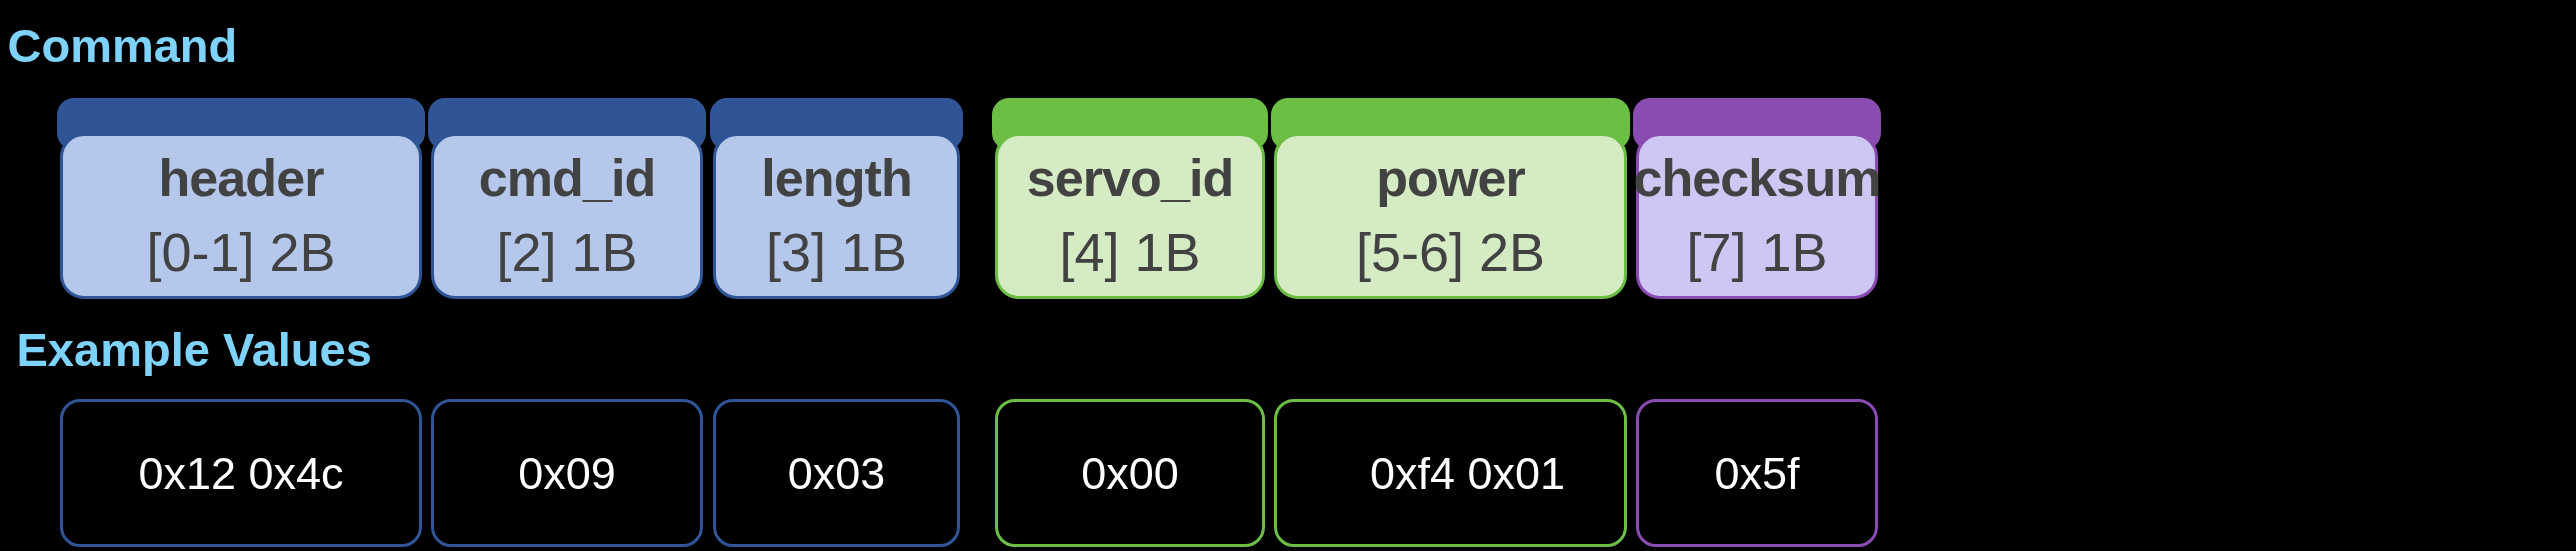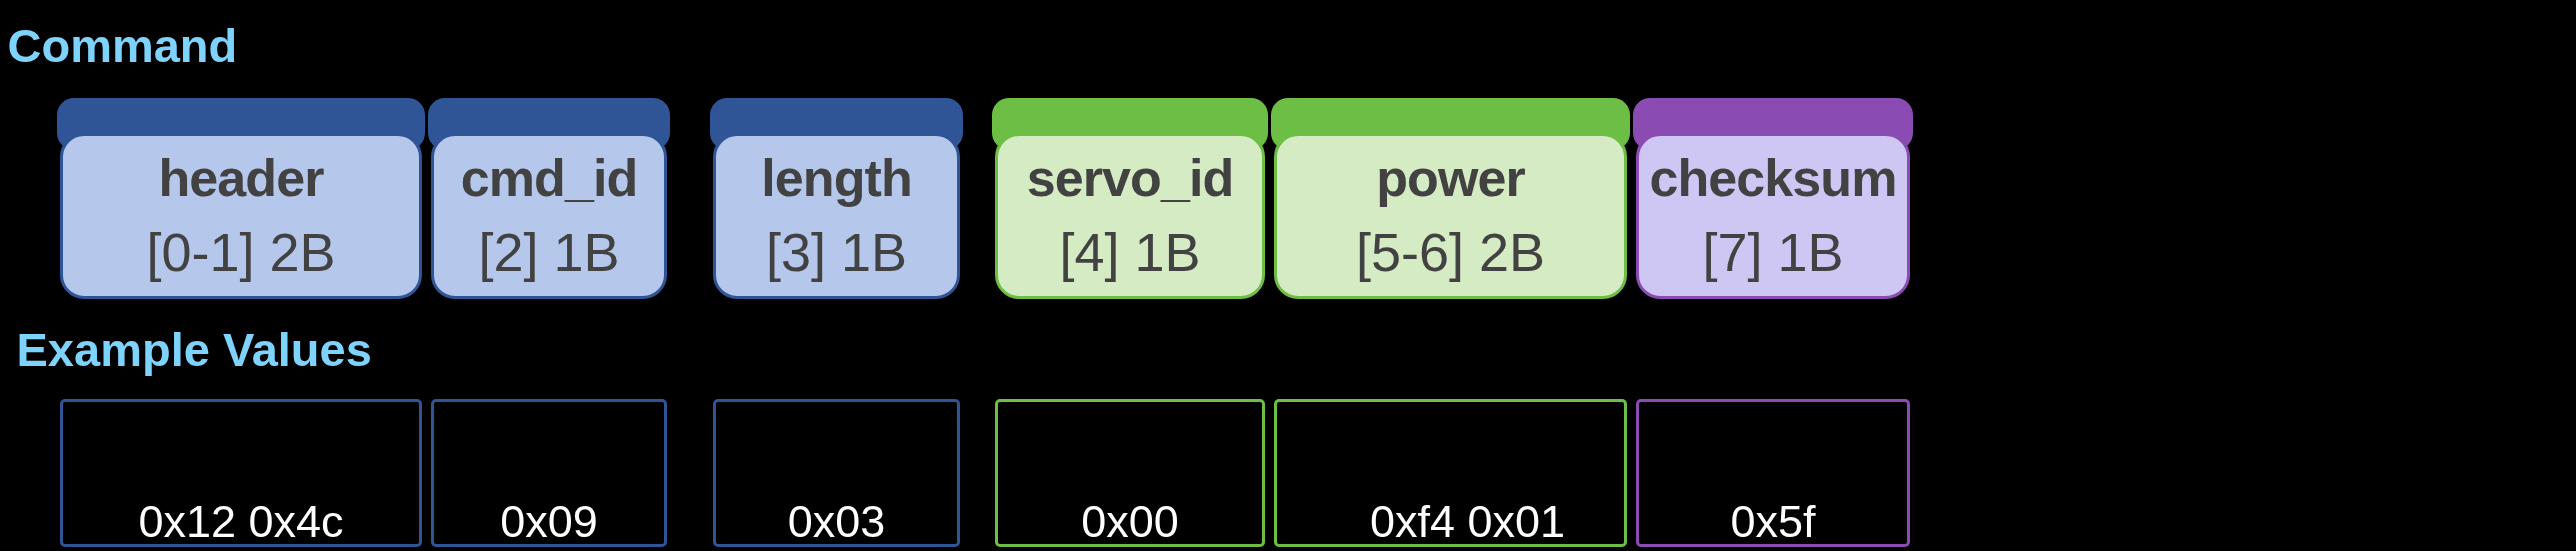--- a/index.html
+++ b/index.html
@@ -21,25 +21,25 @@
   }
   #command-title{top:22.4px;}
   #example-title{top:326px;margin-left:9px;}
 
   .row{position:absolute;left:20px;width:1856px;margin-left:40px;}
   #field-row{top:98px;height:201px;}
   #value-row{top:399px;height:148px;}
 
   .col{position:absolute;top:0;height:100%;}
   .c0{left:0px;   width:362px;}
-  .c1{left:371px; width:236px;}
+  .c1{left:371px; width:272px;}
   .c2{left:653px; width:247px;}
   .c3{left:935px;width:270px;}
   .c4{left:1214px;width:353px;padding-left:34px;}
-  .c5{left:1576px;width:274px;}
+  .c5{left:1576px;width:242px;}
 
   .field .bar{
     position:absolute;top:0;left:-2.8px;right:-2.8px;height:52px;
     border-radius:17px;
   }
   .field .box{
     position:absolute;top:35px;left:0;right:0;height:166px;
     border-radius:24px;border:3.7px solid;
     display:flex;flex-direction:column;justify-content:space-between;
     align-items:center;padding:15px 5.6px 17px;
@@ -53,22 +53,22 @@
   }
 
   .field[data-color="blue"]   .bar{background:var(--blue-dark);}
   .field[data-color="green"]  .bar{background:var(--green-dark);}
   .field[data-color="purple"] .bar{background:var(--purple-dark);}
   .field[data-color="blue"]   .box{background:var(--blue-light);border-color:var(--blue-dark);}
   .field[data-color="green"]  .box{background:var(--green-light);border-color:var(--green-dark);}
   .field[data-color="purple"] .box{background:var(--purple-light);border-color:var(--purple-dark);}
 
   .vbox{
-    border:3.7px solid;border-radius:5px;background:transparent;
-    display:flex;align-items:flex-end;justify-content:center;
+    border:3.7px solid;border-radius:20px;background:transparent;
+    display:flex;align-items:center;justify-content:center;
   }
   .vbox[data-color="blue"]  {border-color:var(--blue-dark);}
   .vbox[data-color="green"] {border-color:var(--green-dark);}
   .vbox[data-color="purple"]{border-color:var(--purple-dark);}
   .value-text{
     font-size:45px;color:var(--value-text);line-height:1;white-space:nowrap;
   }
 </style>
 </head>
 <body>

